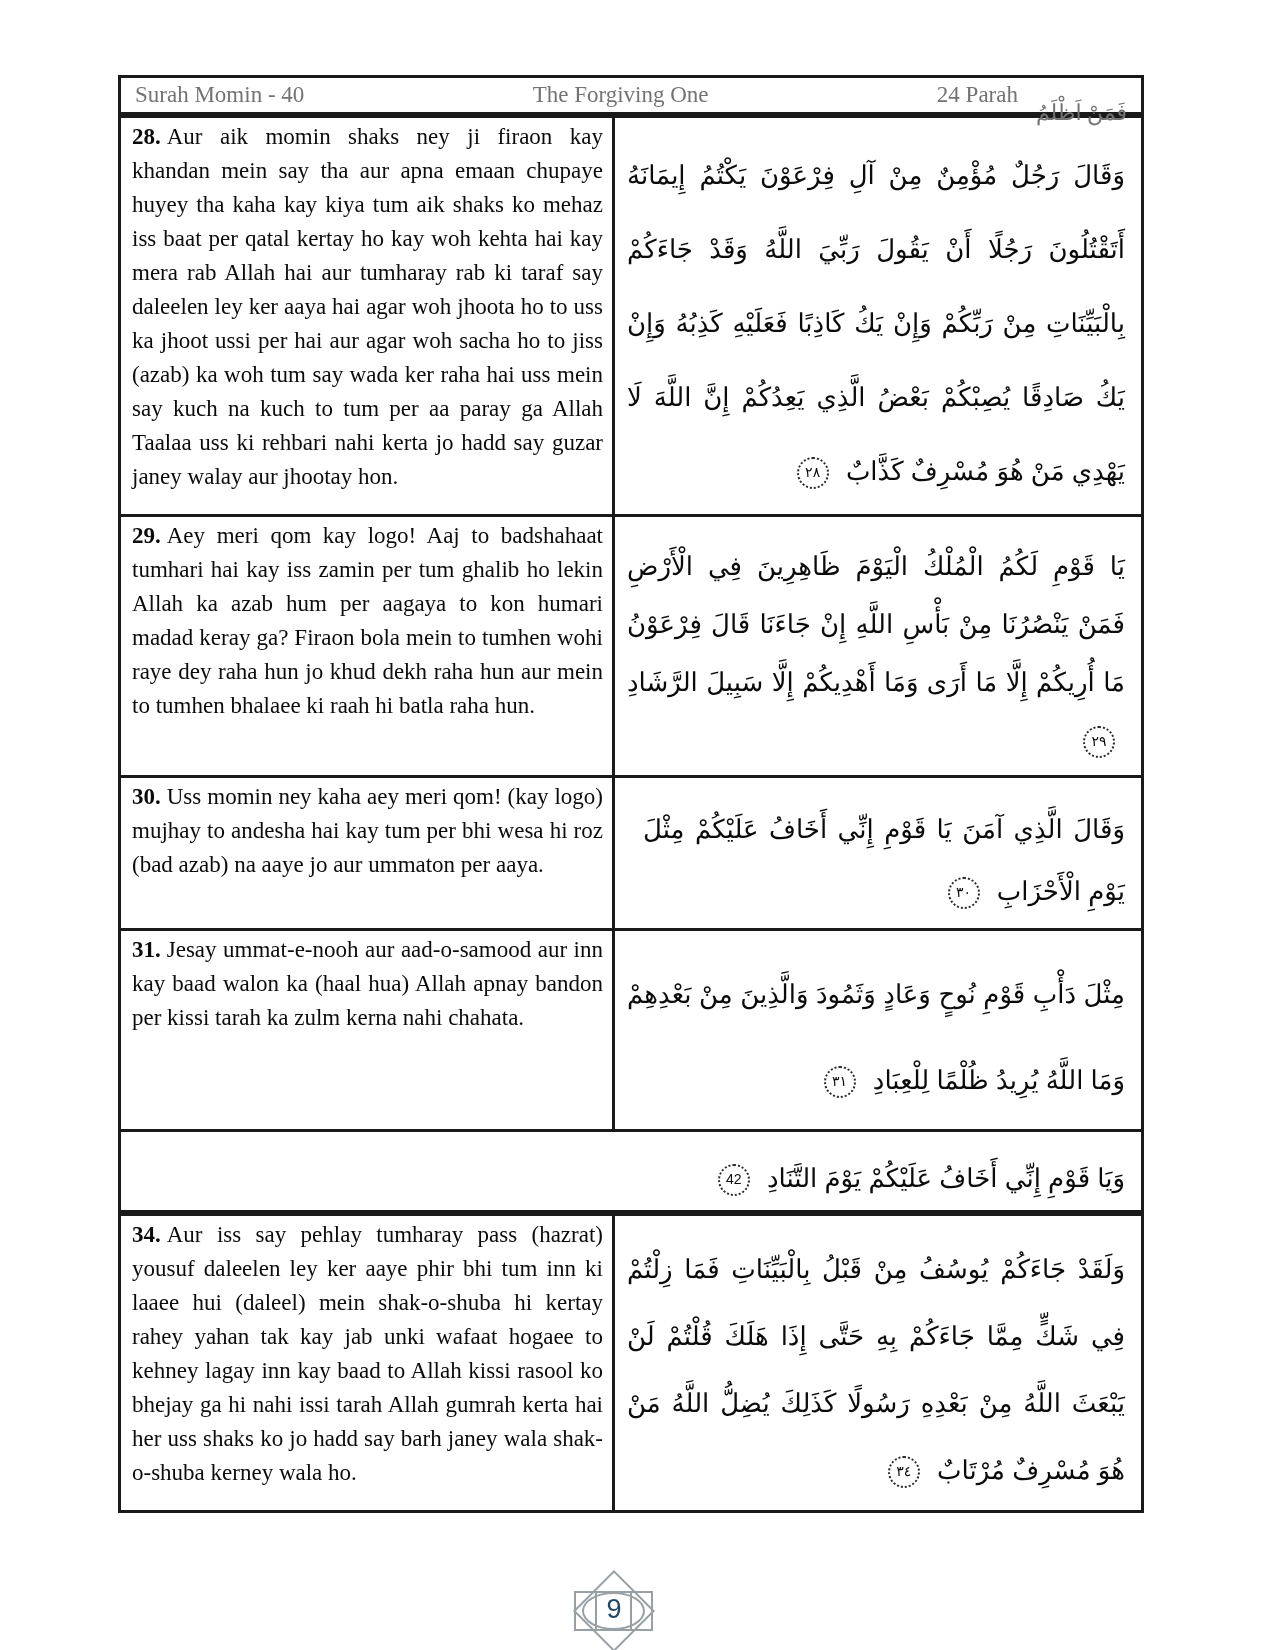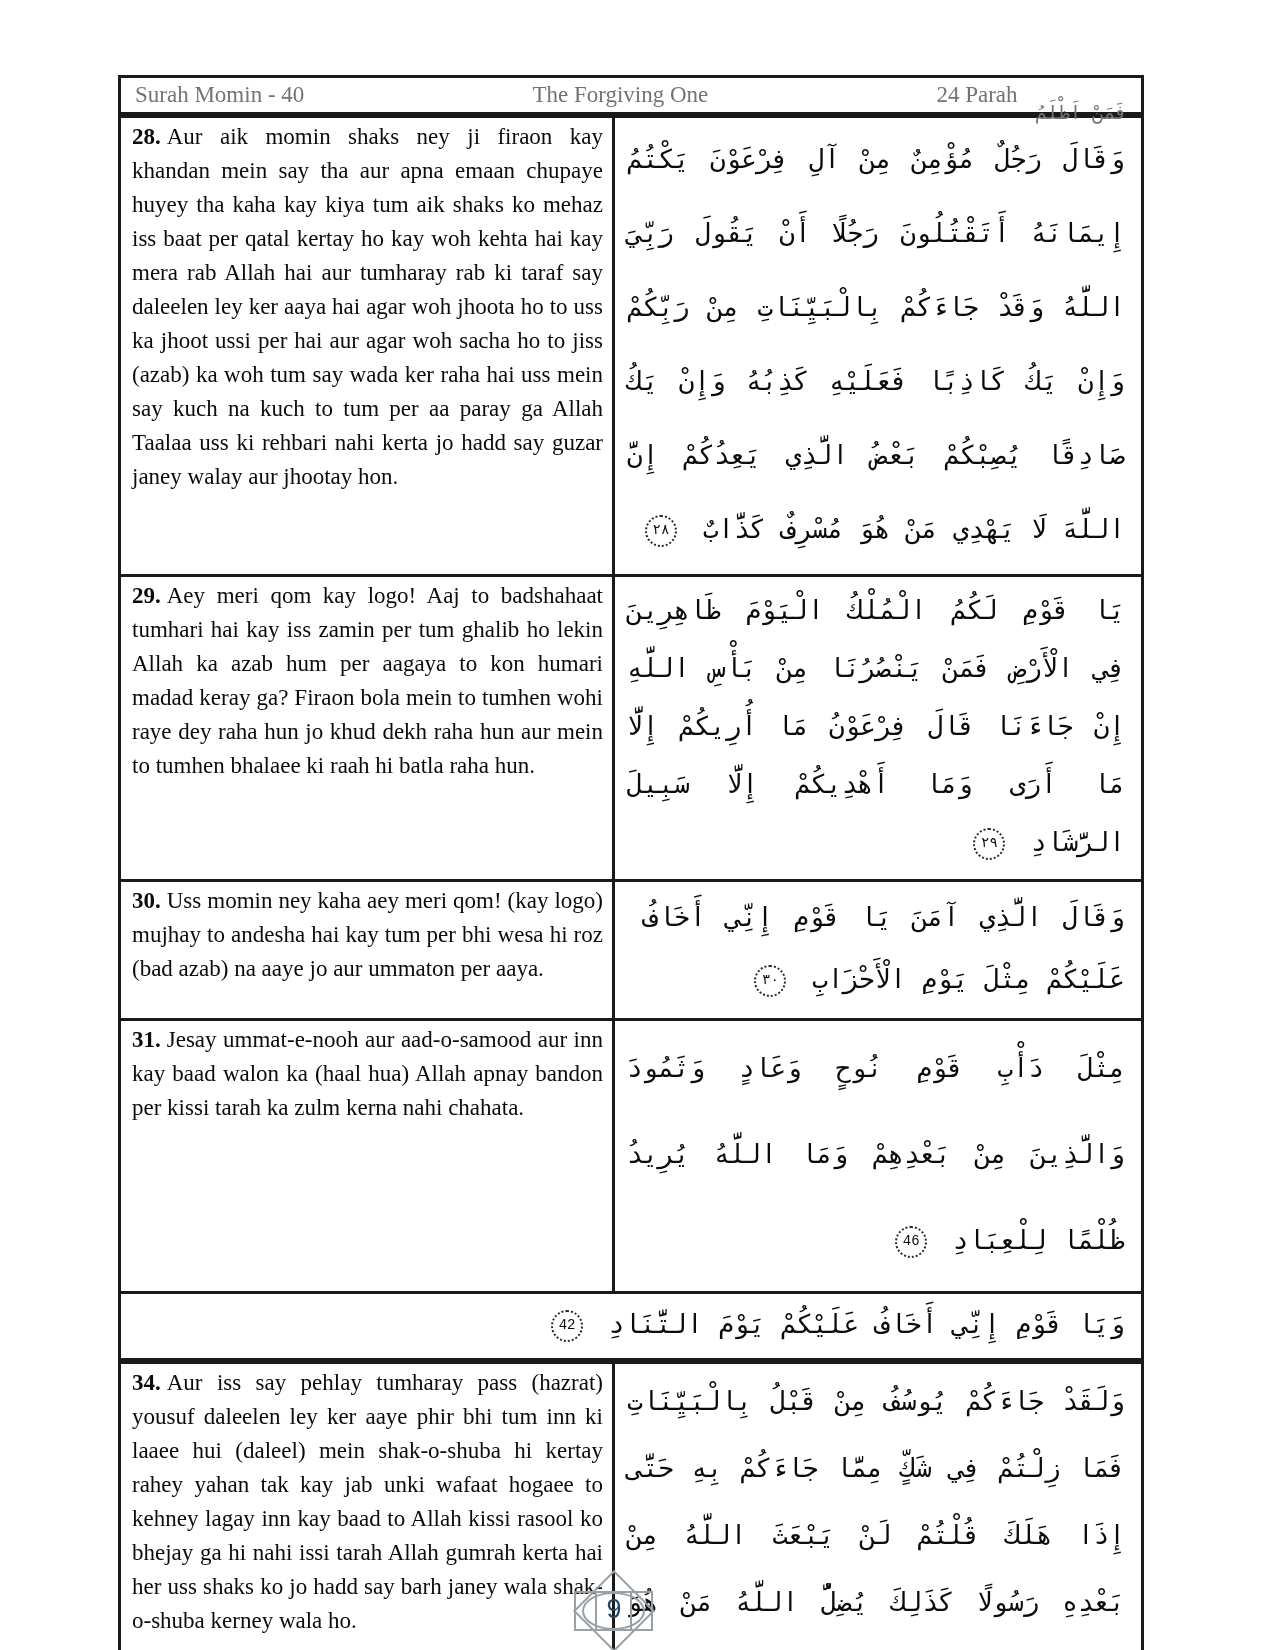--- a/index.html
+++ b/index.html
@@ -28,22 +28,22 @@
     align-items: center;
     height: 34px;
     padding: 0 14px;
     font-size: 23px;
     color: #737373;
     border-bottom: 3px solid #1a1a1a;
     white-space: nowrap;
   }
   .parah { display: inline-flex; align-items: center; gap: 18px; }
   .parah-ar {
-    font-family: Liberation Mono, monospace;
-    font-size: 19px;
+    font-family: Liberation Serif, serif;
+    font-size: 22px;
     direction: rtl;
     margin-top: 36px;
   }
   .row { display: flex; border-top: 3px solid #1a1a1a; }
   .row:first-of-type { border-top: none; }
   .cell-left {
     width: 494px;
     box-sizing: border-box;
     border-right: 3px solid #1a1a1a;
     padding: 2px 9px 4px 11px;
@@ -52,24 +52,24 @@
     text-align: justify;
     color: #0b0b0b;
   }
   .vnum { font-weight: bold; margin-right: 6px; }
   .cell-right {
     flex: 1;
     box-sizing: border-box;
     direction: rtl;
     unicode-bidi: embed;
     text-align: justify;
-    font-family: Liberation Mono, monospace;
+    font-family: Liberation Sans, sans-serif;
     font-size: 26px;
     color: #0b0b0b;
-    padding: 6px 16px 6px 12px;
+    padding: 20px 16px 6px 12px;
   }
   
   .r28 .cell-left, .r28 .cell-right { min-height: 372px; }
   .r29 .cell-left, .r29 .cell-right { min-height: 232px; }
   .r30 .cell-left, .r30 .cell-right { min-height: 131px; }
   .r31 .cell-left, .r31 .cell-right { min-height: 178px; }
   .r32 .cell-left, .r32 .cell-right { min-height: 64px; }
   .r33 .cell-left, .r33 .cell-right { min-height: 137px; }
   .r34 .cell-left, .r34 .cell-right { min-height: 272px; }
   .r28 .cell-right { line-height: 74px; }
@@ -172,21 +172,21 @@
         <span class="ayah-mark"><span>٣٠</span></span>
       </div>
     </div>
 
     <div class="row r31">
       <div class="cell-left">
         <span class="vnum">31.</span><span>Jesay ummat-e-nooh aur aad-o-samood aur inn kay baad walon ka (haal hua) Allah apnay bandon per kissi tarah ka zulm kerna nahi chahata.</span>
       </div>
       <div class="cell-right">
         <span>مِثْلَ دَأْبِ قَوْمِ نُوحٍ وَعَادٍ وَثَمُودَ وَالَّذِينَ مِنْ بَعْدِهِمْ وَمَا اللَّهُ يُرِيدُ ظُلْمًا لِلْعِبَادِ</span>
-        <span class="ayah-mark"><span>46</span></span>
+        <span class="ayah-mark"><span>٣١</span></span>
       </div>
     </div>
 
     <div class="row r32">
       <div class="cell-right">
         <span>وَيَا قَوْمِ إِنِّي أَخَافُ عَلَيْكُمْ يَوْمَ التَّنَادِ</span>
         <span class="ayah-mark"><span>42</span></span>
       </div>
     </div>
 

